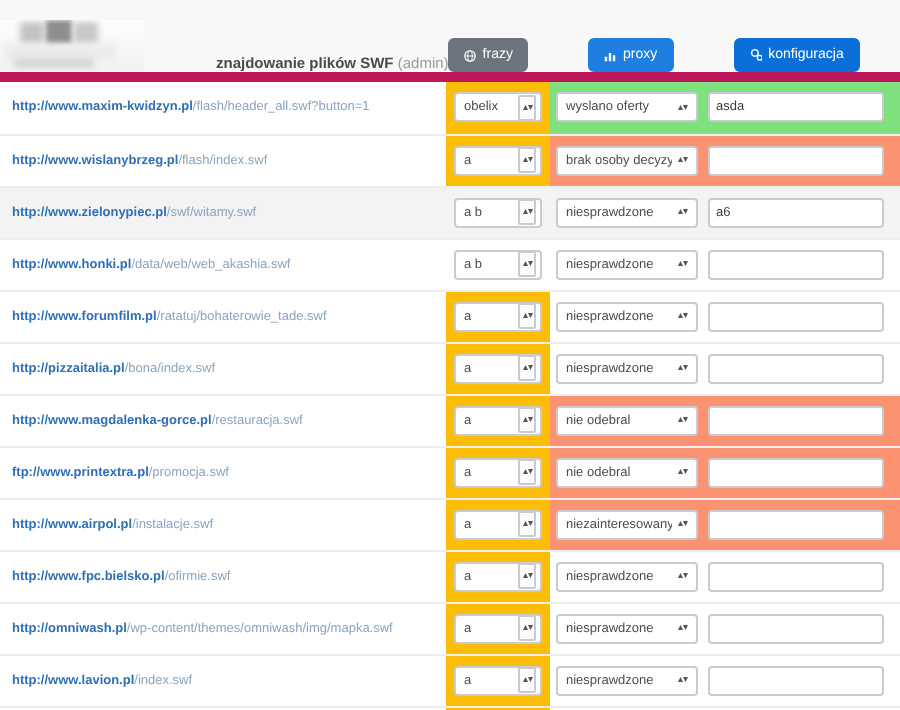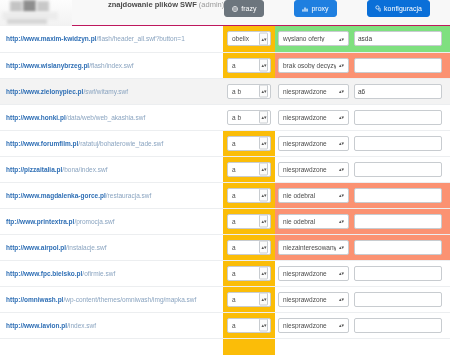--- a/index.html
+++ b/index.html
@@ -8,25 +8,25 @@
     margin: 0; padding: 0;
     width: 450px; height: 355px;
     overflow: hidden;
     background: #ffffff;
     font-family: "Liberation Sans", "DejaVu Sans", sans-serif;
   }
 
   
   .navbar {
     position: relative;
-    height: 26px;
+    height: 41px;
     background: #f8f8f8;
-    border-bottom: 1px solid #be185d;
+    border-bottom: 5px solid #be185d;
     display: flex;
-    align-items: flex-start;
+    align-items: flex-end;
     padding: 0 6px 0 0;
   }
   .brand-logo {
     width: 72px; height: 26px;
     position: relative;
     flex: 0 0 auto;
     background: linear-gradient(180deg,#fdfdfd 0%,#f2f2f2 100%);
     overflow: hidden;
   }
   .brand-logo .blur-a {

